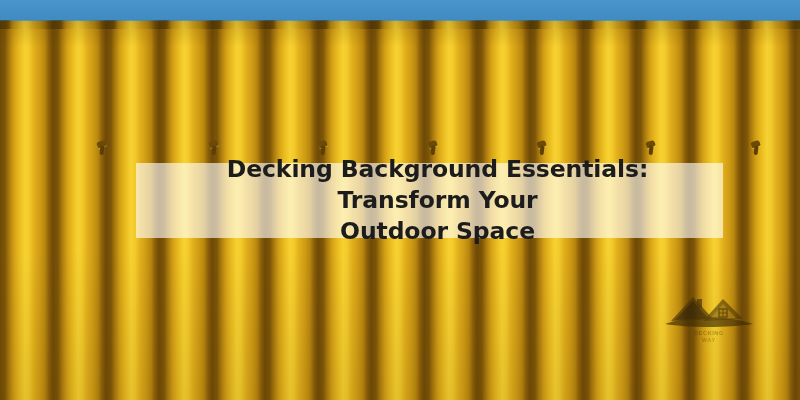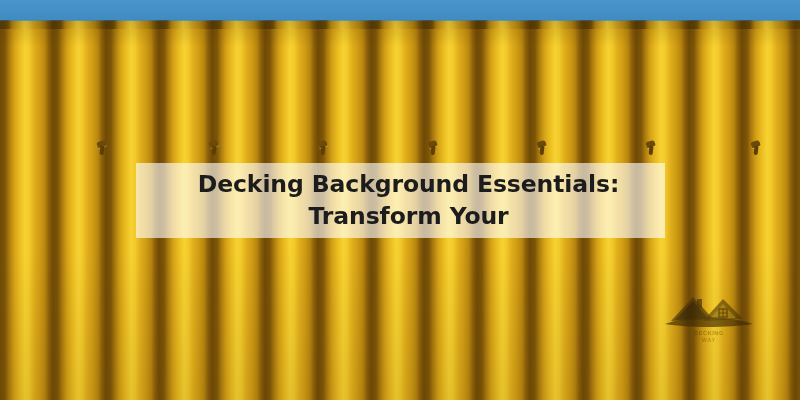--- a/index.html
+++ b/index.html
@@ -106,21 +106,21 @@
     background: #5d3f05;
     border-radius: 0 0 2px 2px;
     transform: rotate(6deg);
   }
 
   
   #title-overlay {
     position: absolute;
     left: 136px;
     top: 163px;
-    width: 529px;
+    width: 587px;
     height: 75px;
     background: rgba(255, 255, 255, 0.62);
     display: flex;
     align-items: center;
     justify-content: center;
     padding-left: 16px;
   }
   #hero-title {
     font-family: "DejaVu Sans", sans-serif;
     font-weight: bold;
@@ -202,21 +202,21 @@
   <div class="fastener" style="left:645px; top:141px;">
     <span class="bolt-head"></span>
     <span class="bolt-stem"></span>
   </div>
   <div class="fastener" style="left:750px; top:141px;">
     <span class="bolt-head"></span>
     <span class="bolt-stem"></span>
   </div>
 
   <div id="title-overlay">
-    <h1 id="hero-title"><span>Decking Background Essentials: Transform Your</span><br></h1>
+    <h1 id="hero-title"><span>Decking Background Essentials: Transform Your</span><br><span>Outdoor Space</span></h1>
   </div>
 
   <div id="brand-watermark">
     <svg width="92" height="48" viewBox="0 0 92 48">
 
       <path d="M8 36 L30 12 L50 34 Z" fill="#4a3306" opacity="0.80"></path>
       <path d="M12 35 L30 16 L45 33 Z" fill="#23180b" opacity="0.55"></path>
 
       <path d="M40 36 L60 14 L80 34 Z" fill="#4a3306" opacity="0.72"></path>
       <path d="M46 35 L60 19 L73 33 Z" fill="#c79a18" opacity="0.50"></path>

